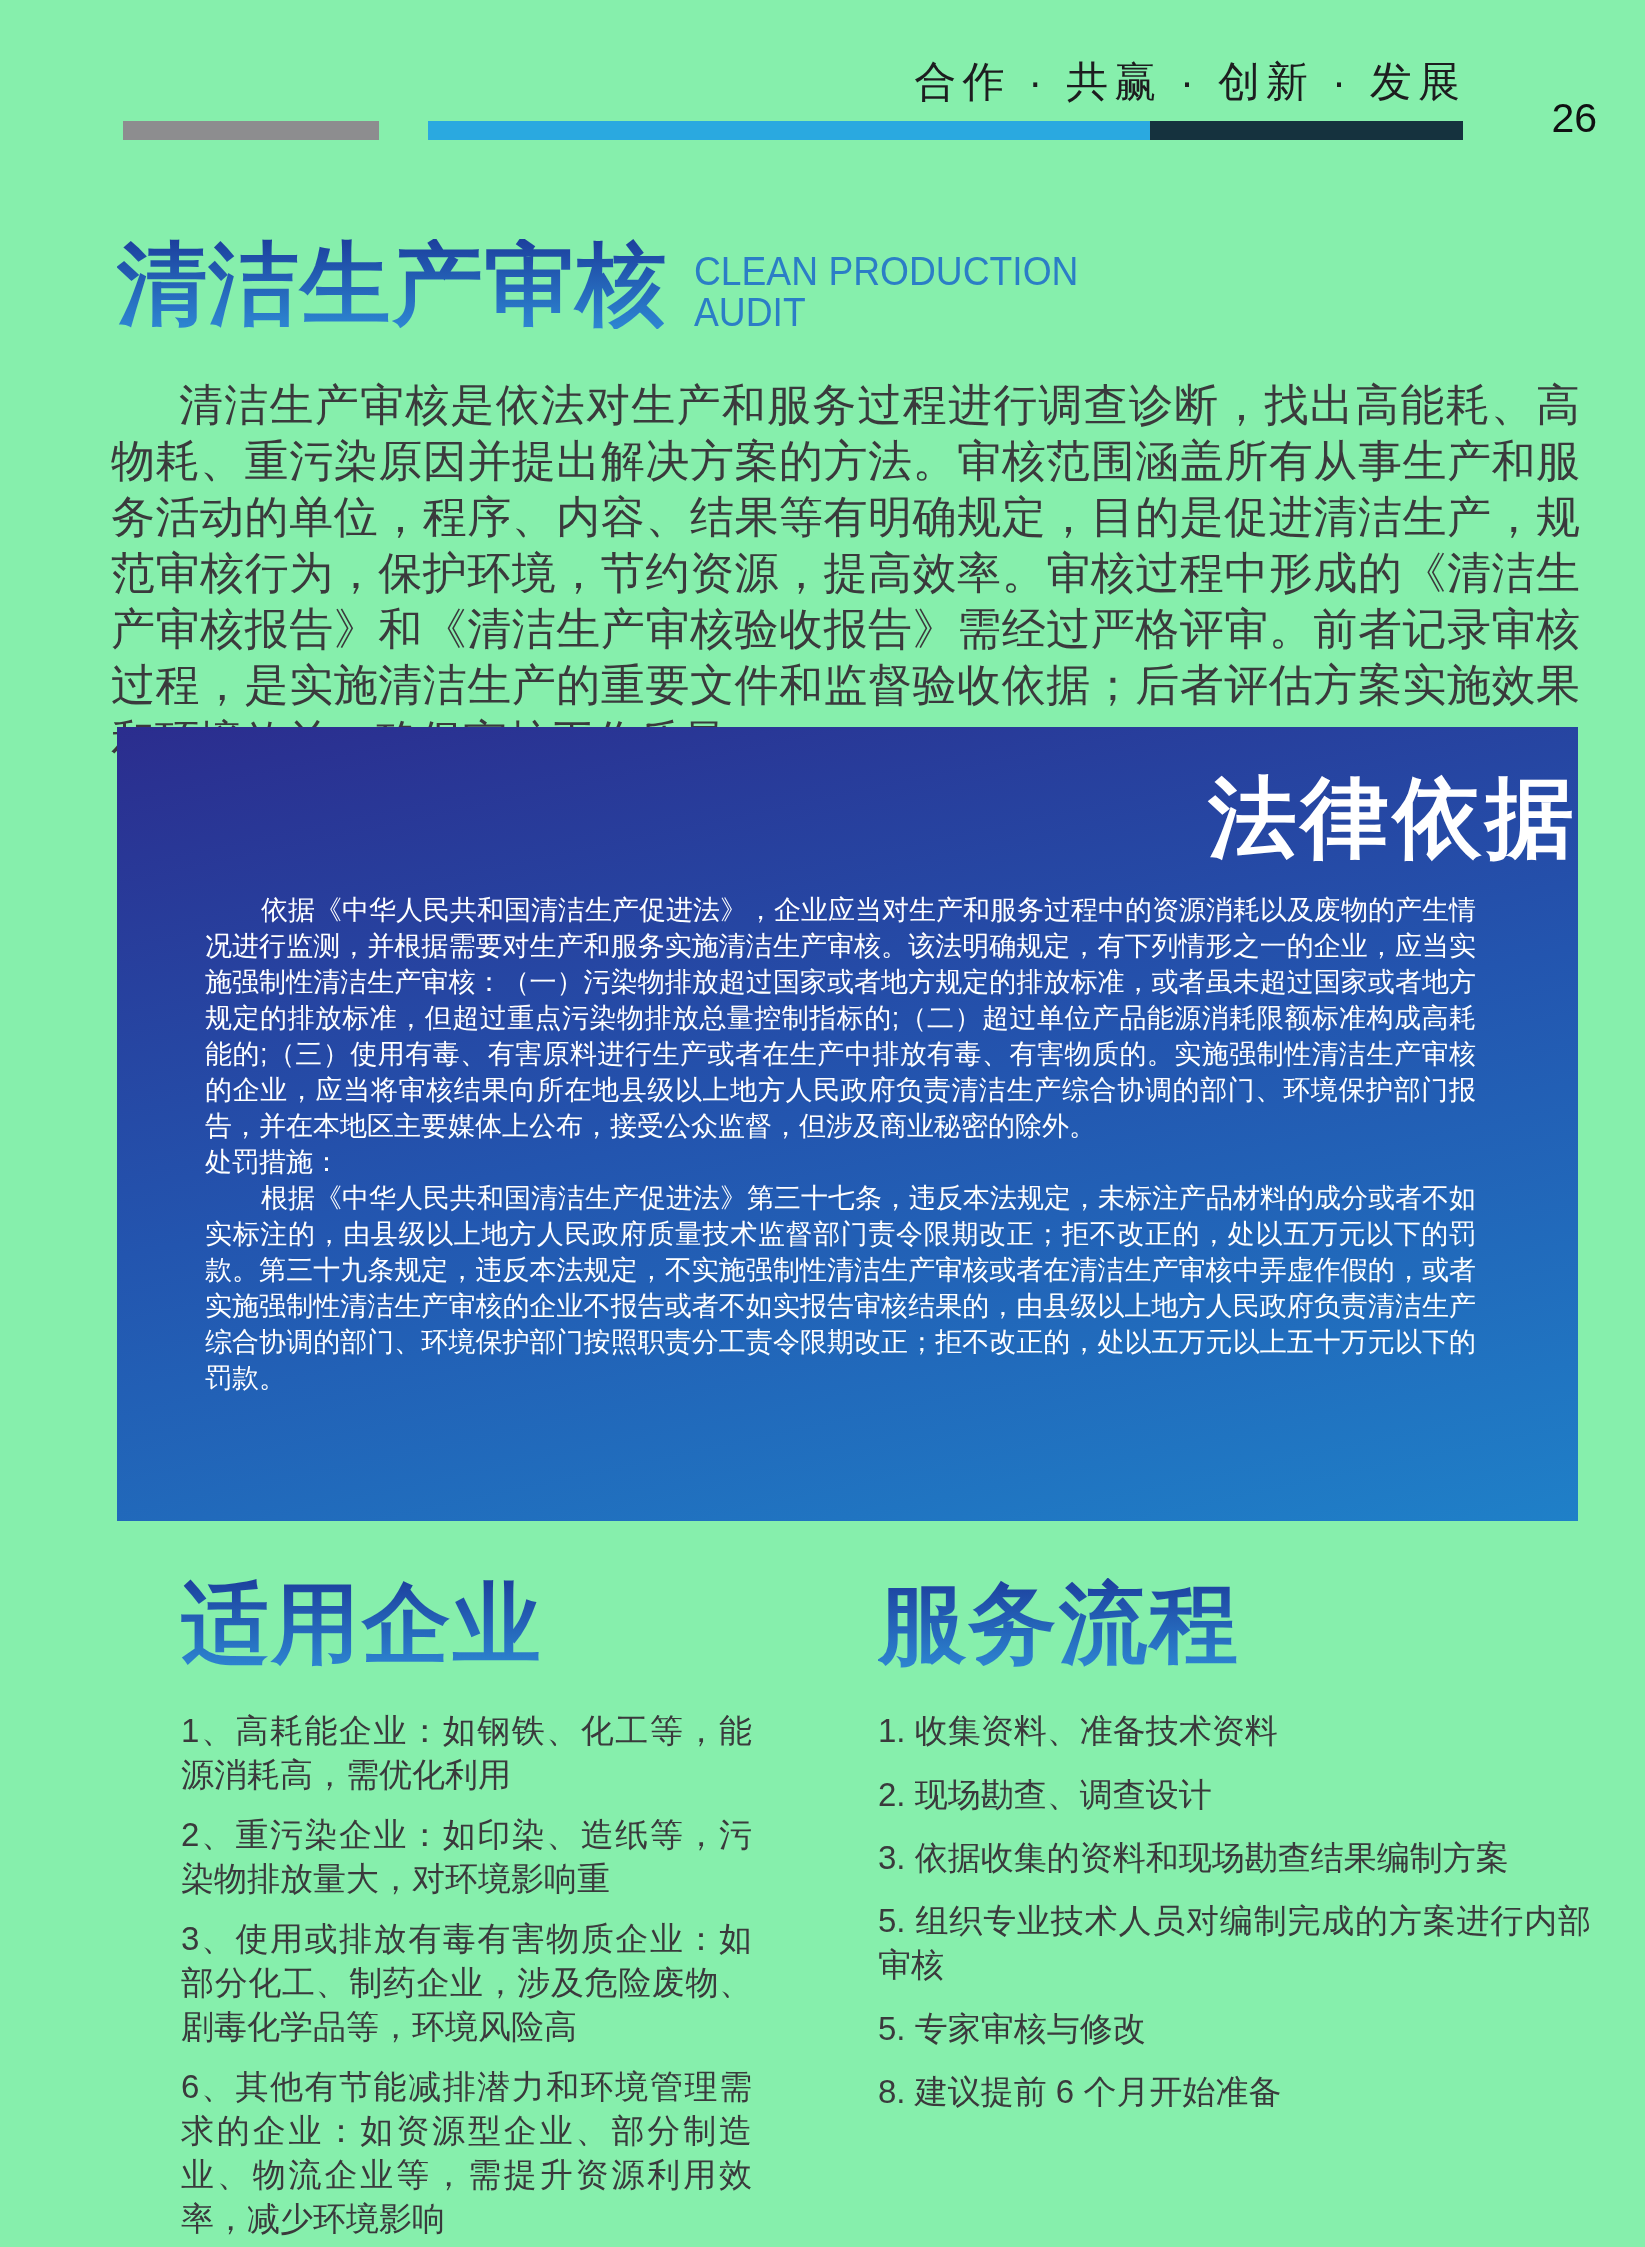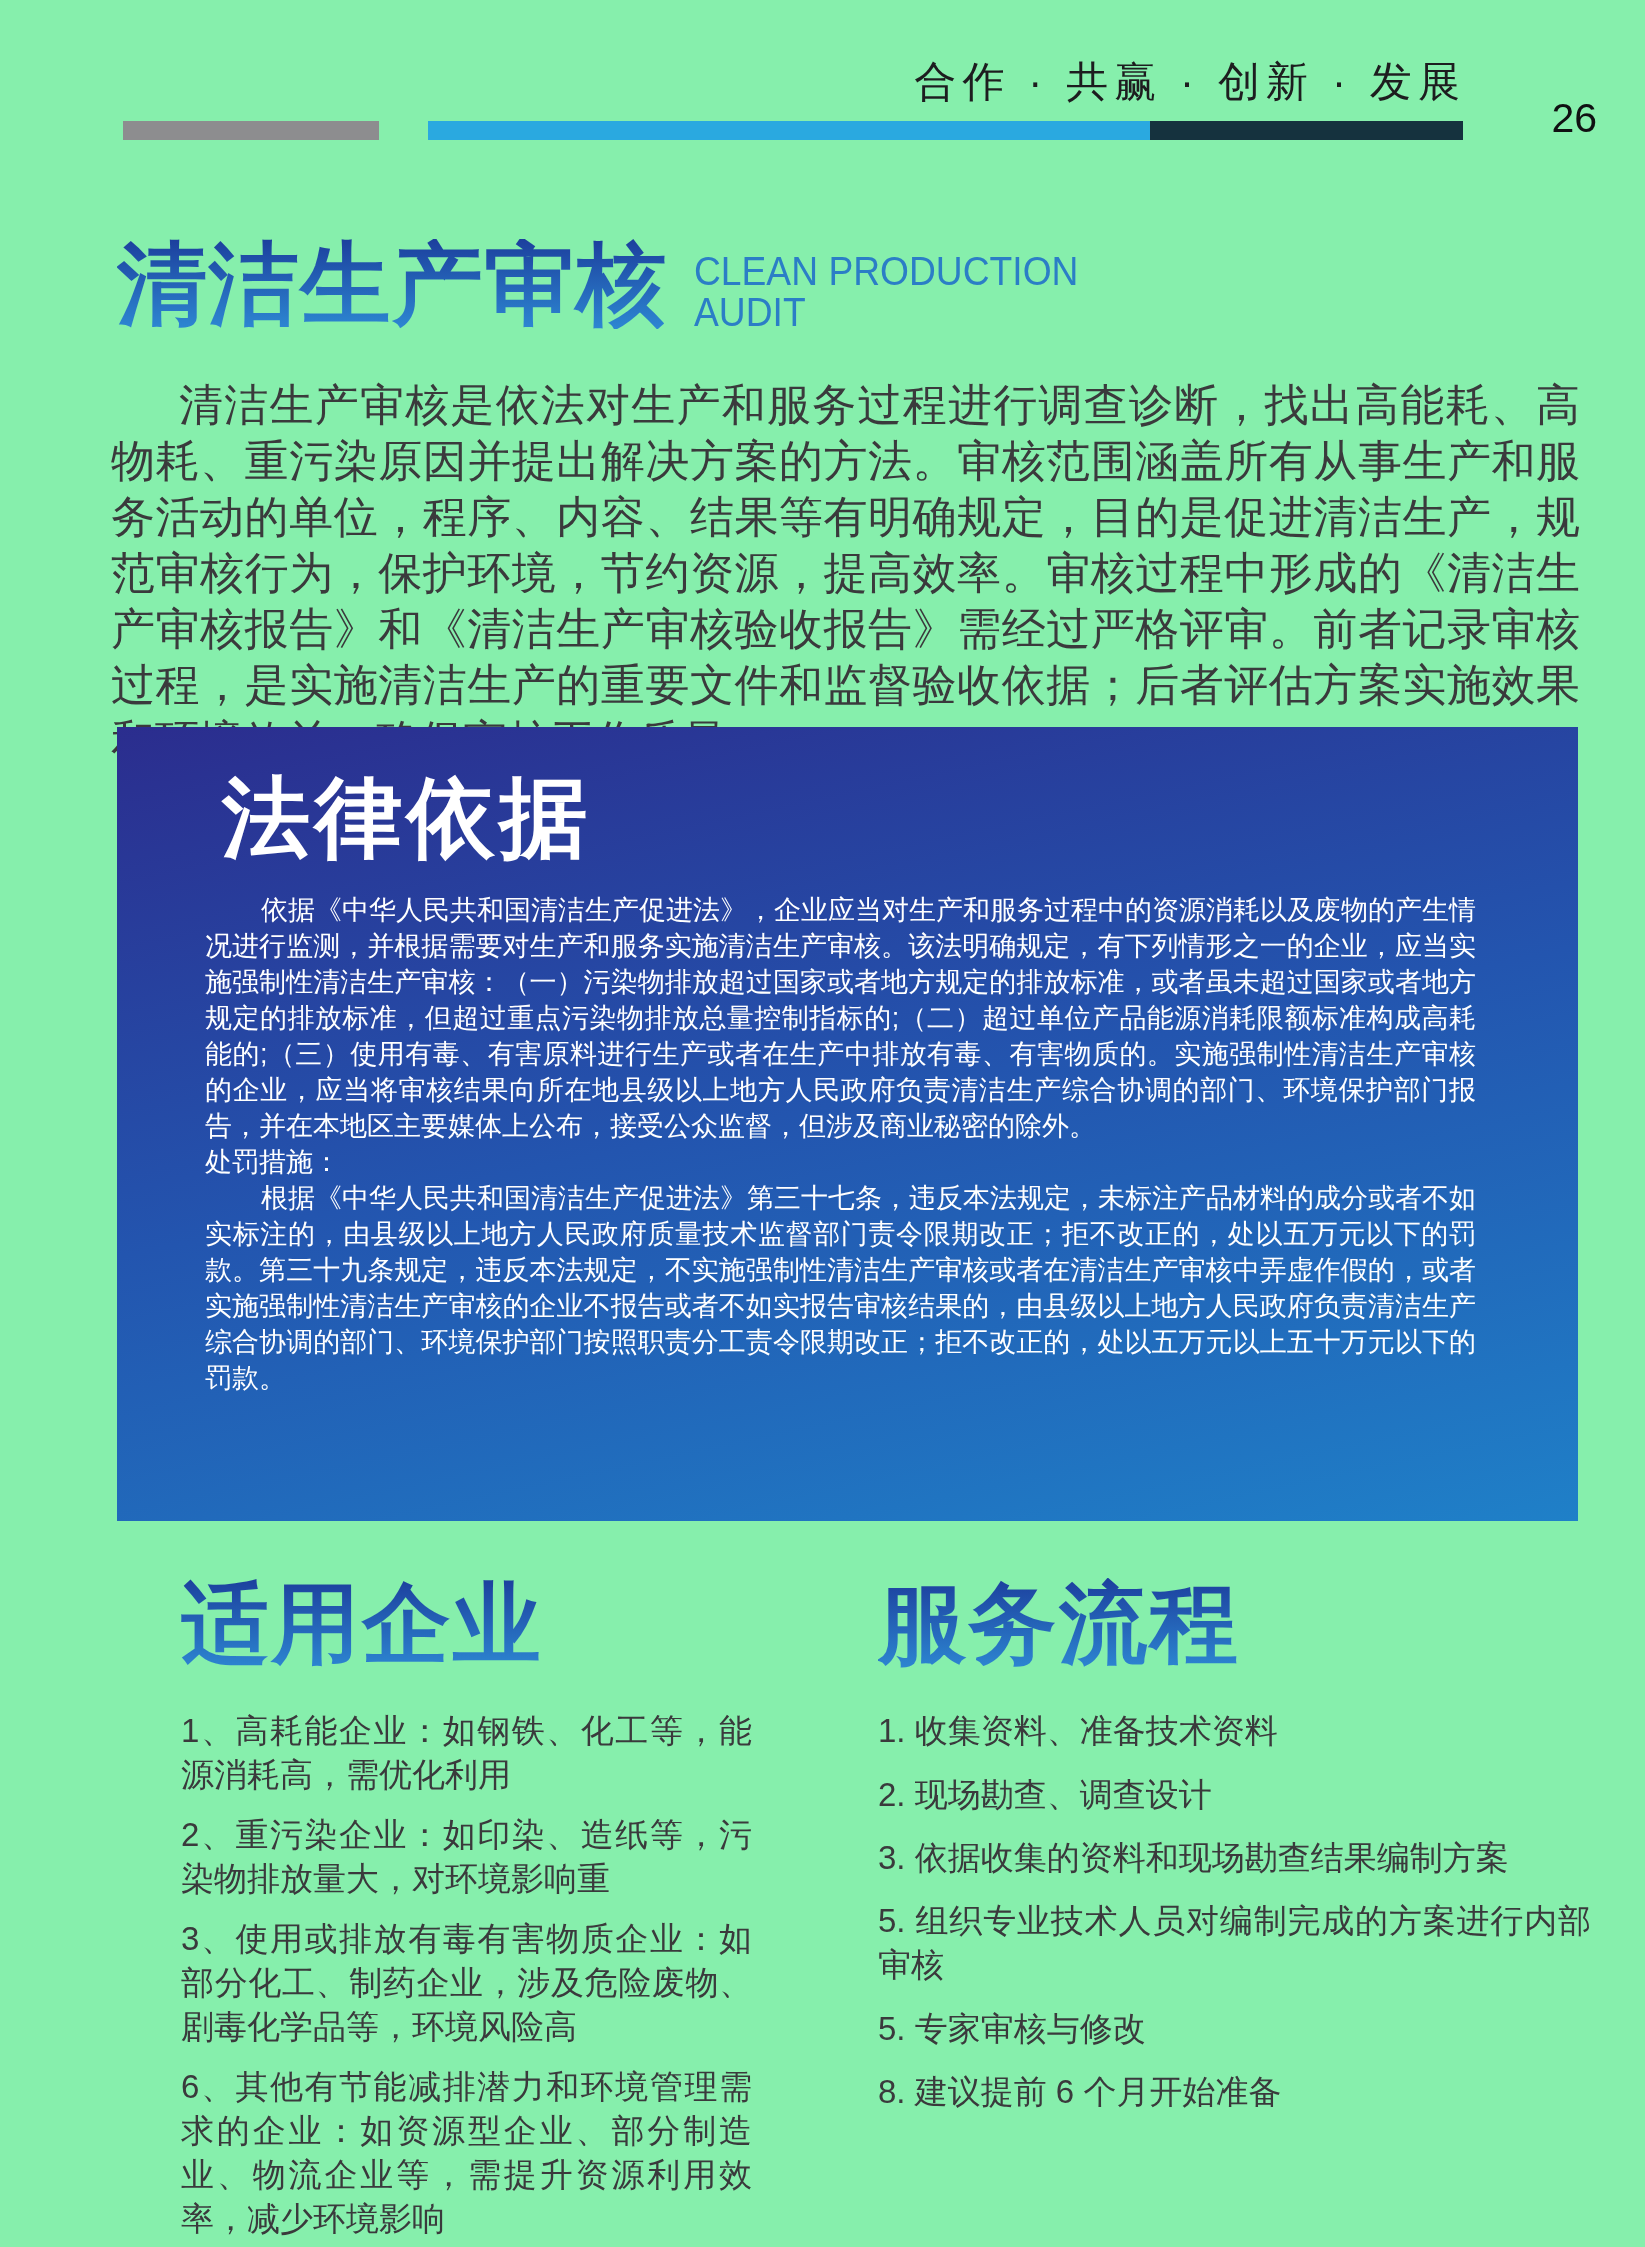--- a/index.html
+++ b/index.html
@@ -22,21 +22,21 @@
   .title-en{margin-left:26px;padding-top:12.3px;font-size:40px;line-height:41px;color:#2b7ec6;
     transform:scaleX(0.93);transform-origin:left top;white-space:nowrap;}
 
   
   .intro{position:absolute;left:111px;top:377px;width:1469px;font-size:44px;line-height:56px;
     color:#3a3a3c;text-align:justify;text-indent:68px;}
 
   
   .legal-box{position:absolute;left:117px;top:727px;width:1461px;height:794px;
     background:linear-gradient(168deg,#2b2d8e 0%,#2355af 48%,#1f80c8 100%);}
-  .legal-heading{margin:47px 0 0 105px;font-size:88px;font-weight:900;color:#ffffff;letter-spacing:4.4px;line-height:1.0;}
+  .legal-heading{margin:47px 0 0 105px;font-size:88px;font-weight:900;color:#ffffff;letter-spacing:4.4px;line-height:1.0;text-align:right;}
   .legal-text{margin:30px 102px 0 88px;color:#ffffff;font-size:27px;line-height:36px;text-align:justify;}
   .legal-text .indent{text-indent:56px;}
   .legal-text p{margin:0;}
 
   
   .col{position:absolute;top:1578px;}
   .col-left{left:181px;width:571px;}
   .col-right{left:878px;width:713px;}
   .col-heading{font-size:88px;font-weight:900;letter-spacing:2.6px;line-height:1.05;
     background:linear-gradient(180deg,#1c3f9d 0%,#2d87d2 100%);

